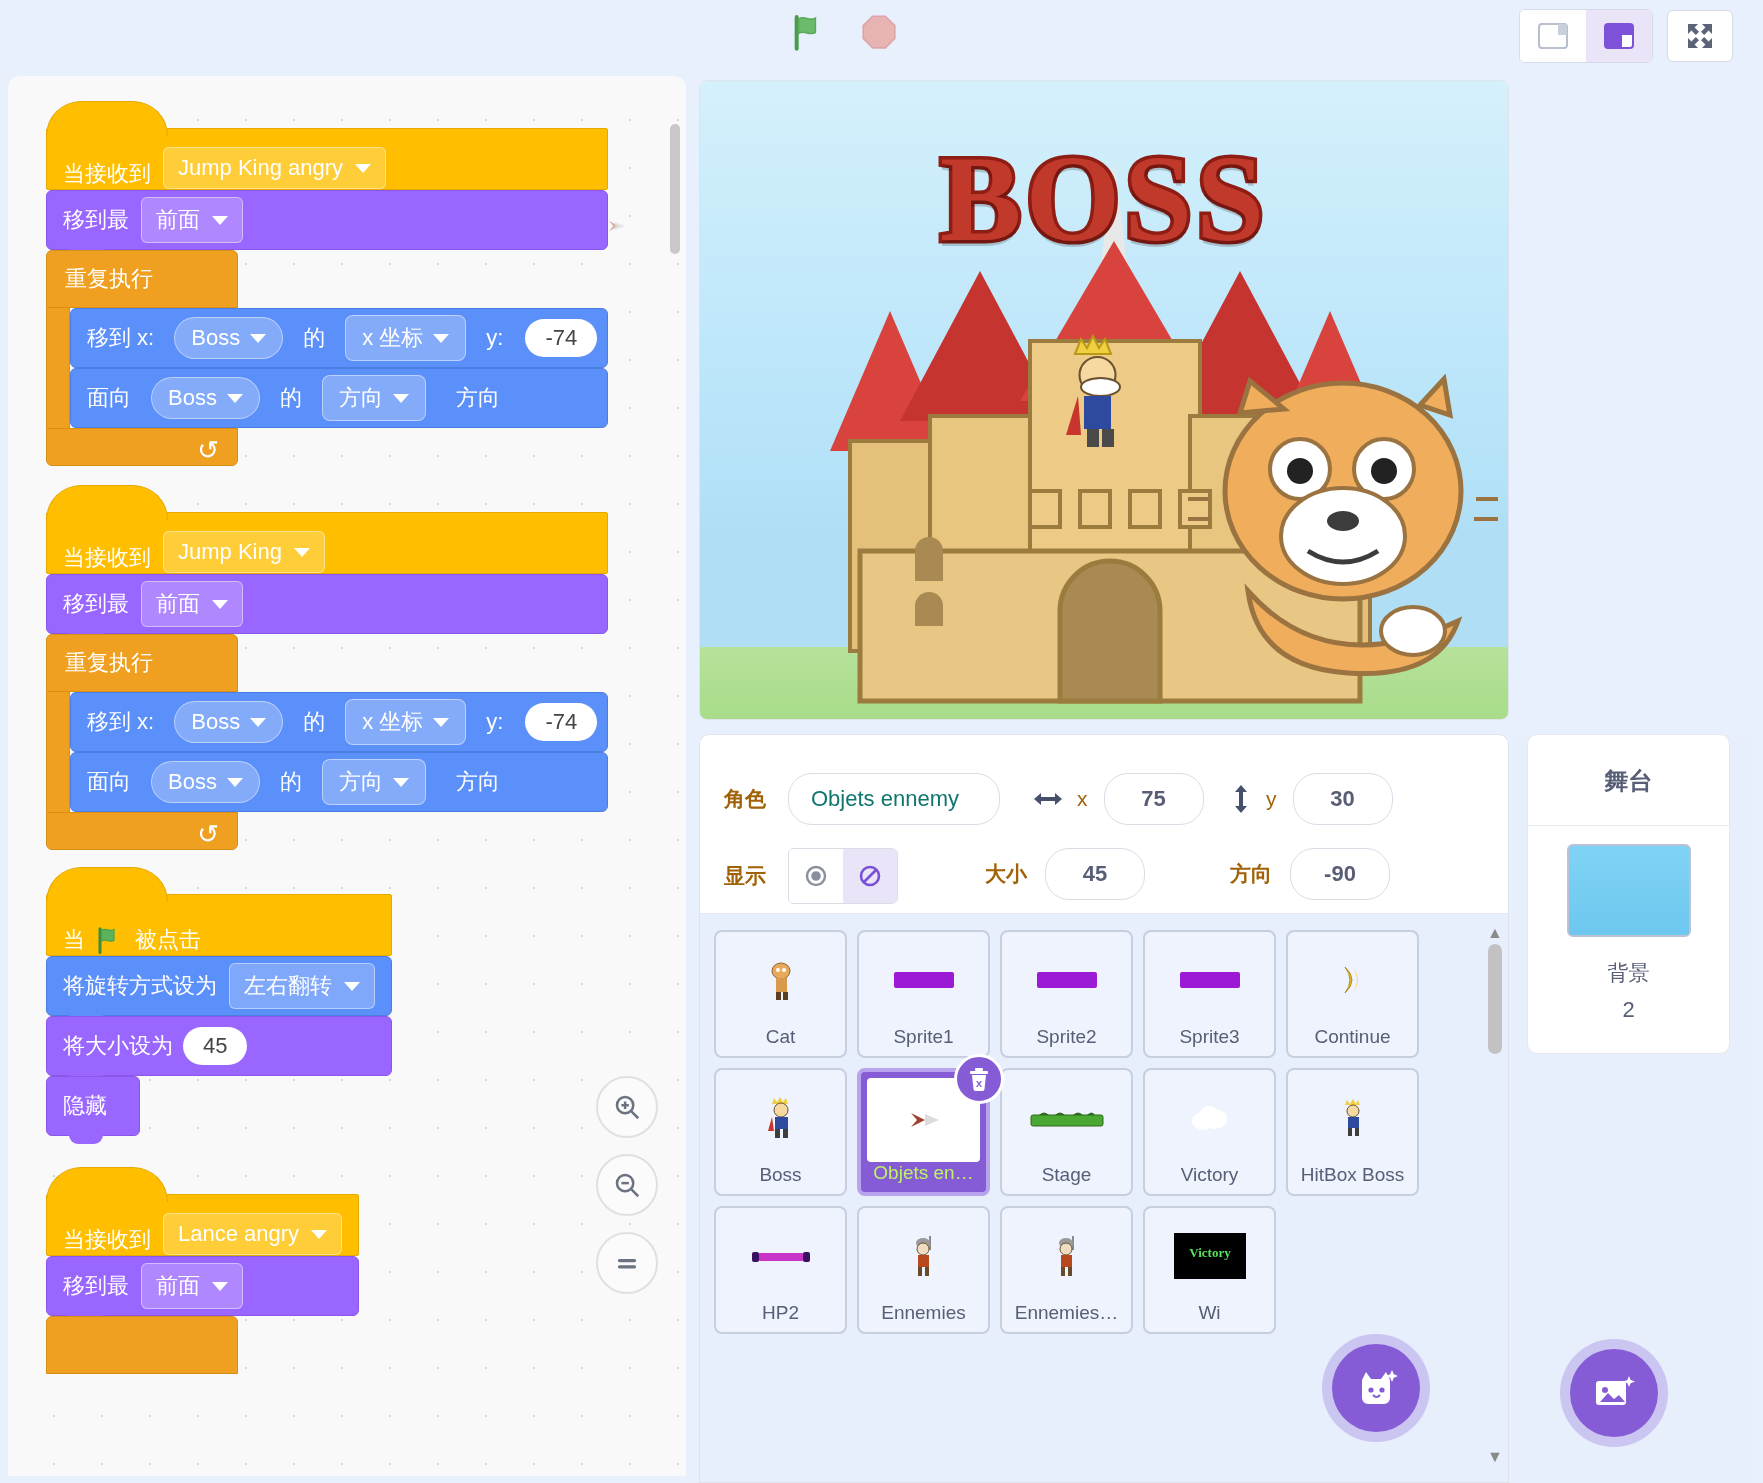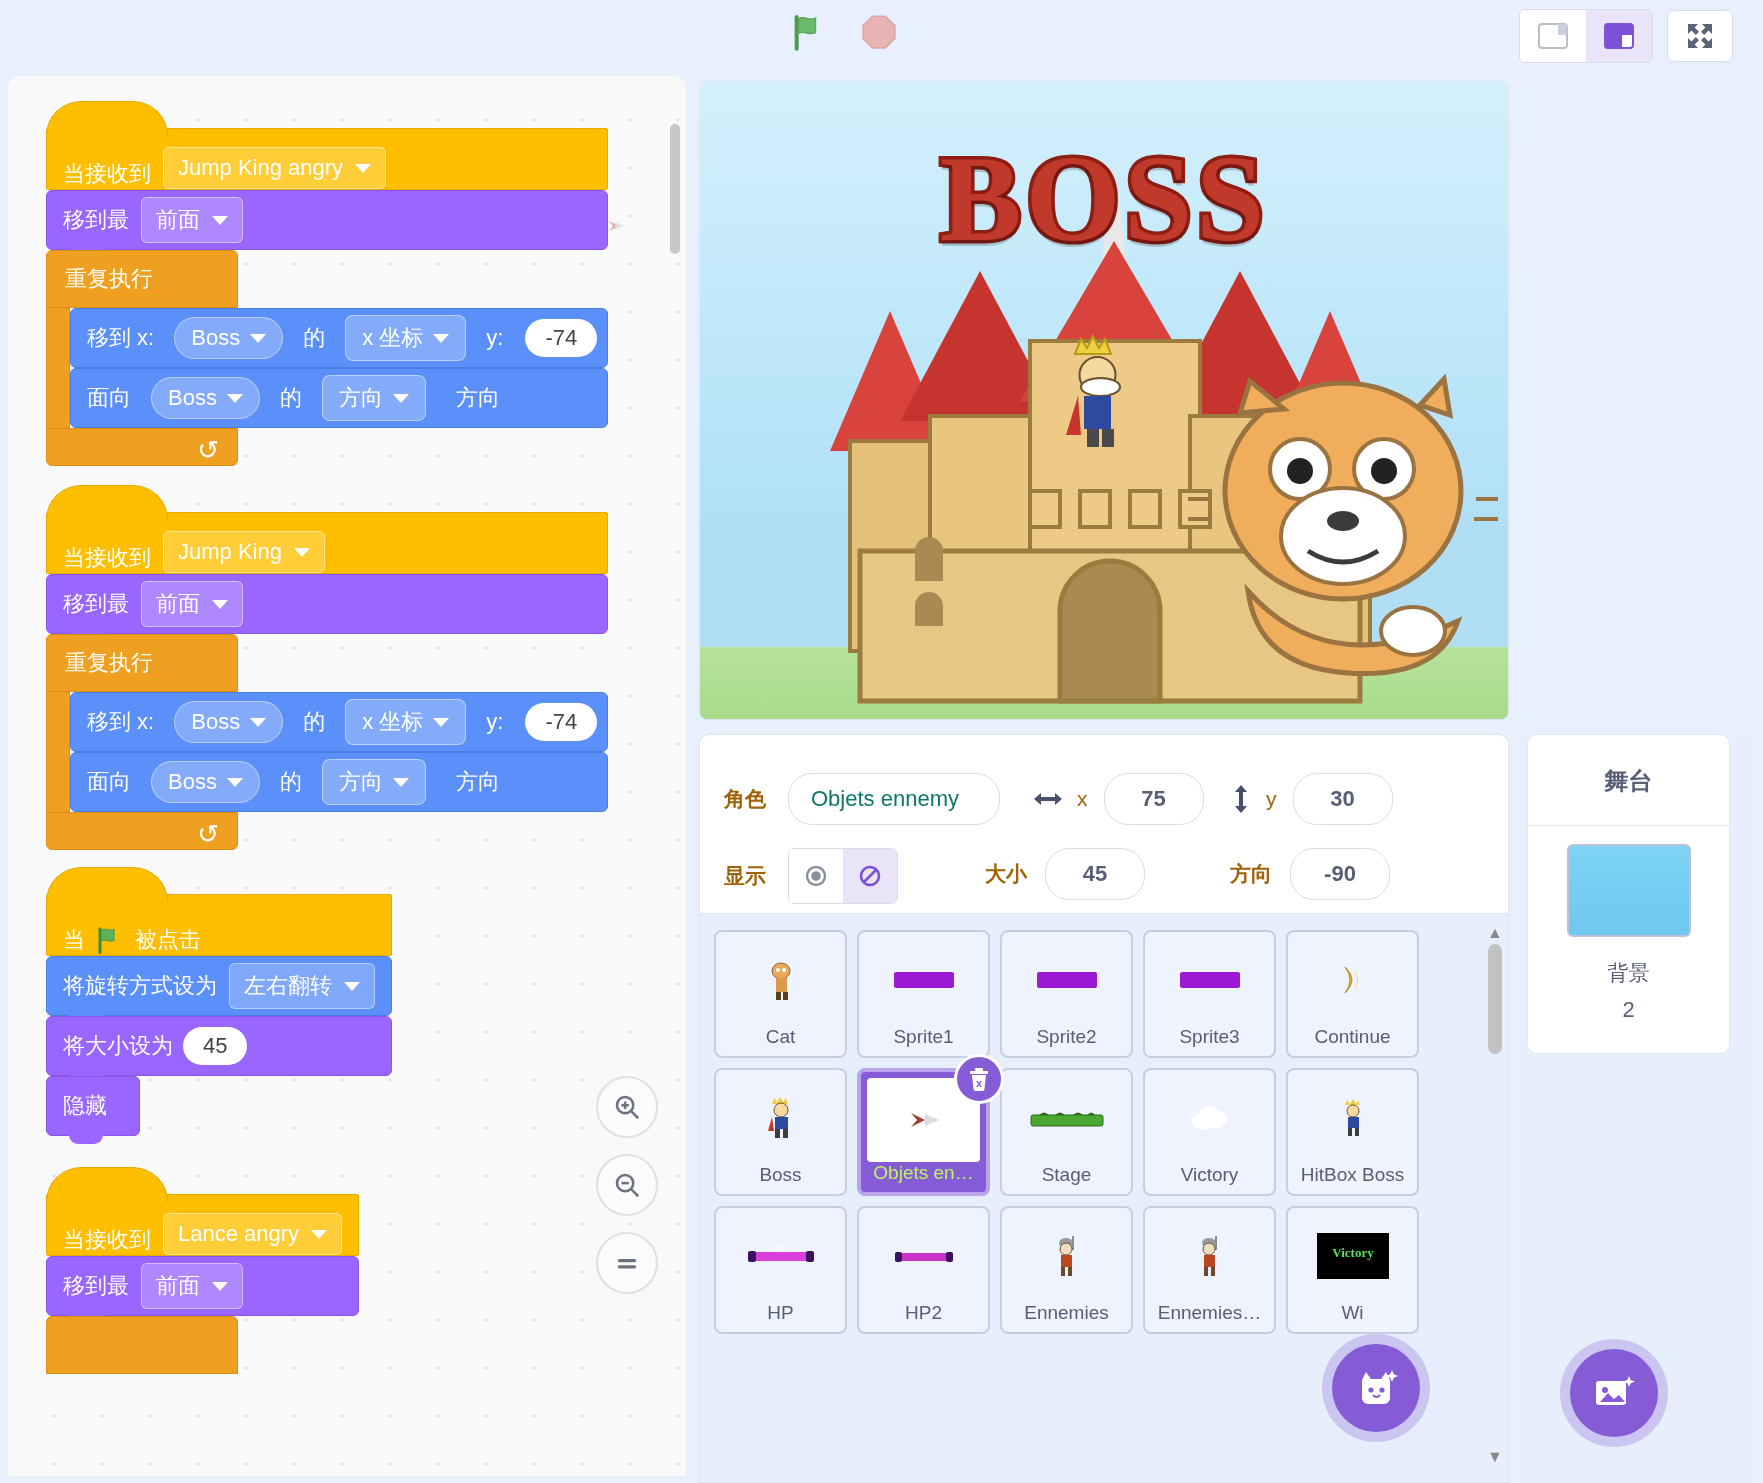--- a/index.html
+++ b/index.html
@@ -697,31 +697,20 @@
               <circle cx="15" cy="15" r="6" fill="#f5d9a0" stroke="#6b5231"></circle>
               <rect x="10" y="21" width="11" height="11" fill="#2e4a9e"></rect>
               <rect x="10" y="32" width="4" height="8" fill="#3d3d3d"></rect>
               <rect x="17" y="32" width="4" height="8" fill="#3d3d3d"></rect>
             </svg>
           </div>
           <div class="sp-name">HitBox Boss</div>
         </div>
         <div class="sp-tile">
           <div class="sp-thumb">
-            <svg width="70" height="22" viewBox="0 0 70 22">
-              <rect x="8" y="7" width="54" height="9" rx="2" fill="#d93fd9"></rect>
-              <rect x="2" y="6" width="8" height="11" rx="2" fill="#3a1060"></rect>
-              <rect x="60" y="6" width="8" height="11" rx="2" fill="#3a1060"></rect>
-              <text x="22" y="5" font-size="5" fill="#fff">Scratch</text>
-            </svg>
-          </div>
-          <div class="sp-name">HP</div>
-        </div>
-        <div class="sp-tile">
-          <div class="sp-thumb">
             <svg width="62" height="20" viewBox="0 0 62 20">
               <rect x="8" y="7" width="46" height="8" rx="2" fill="#c834c8"></rect>
               <rect x="2" y="6" width="7" height="10" rx="2" fill="#3a1060"></rect>
               <rect x="53" y="6" width="7" height="10" rx="2" fill="#3a1060"></rect>
             </svg>
           </div>
           <div class="sp-name">HP2</div>
         </div>
         <div class="sp-tile">
           <div class="sp-thumb">

